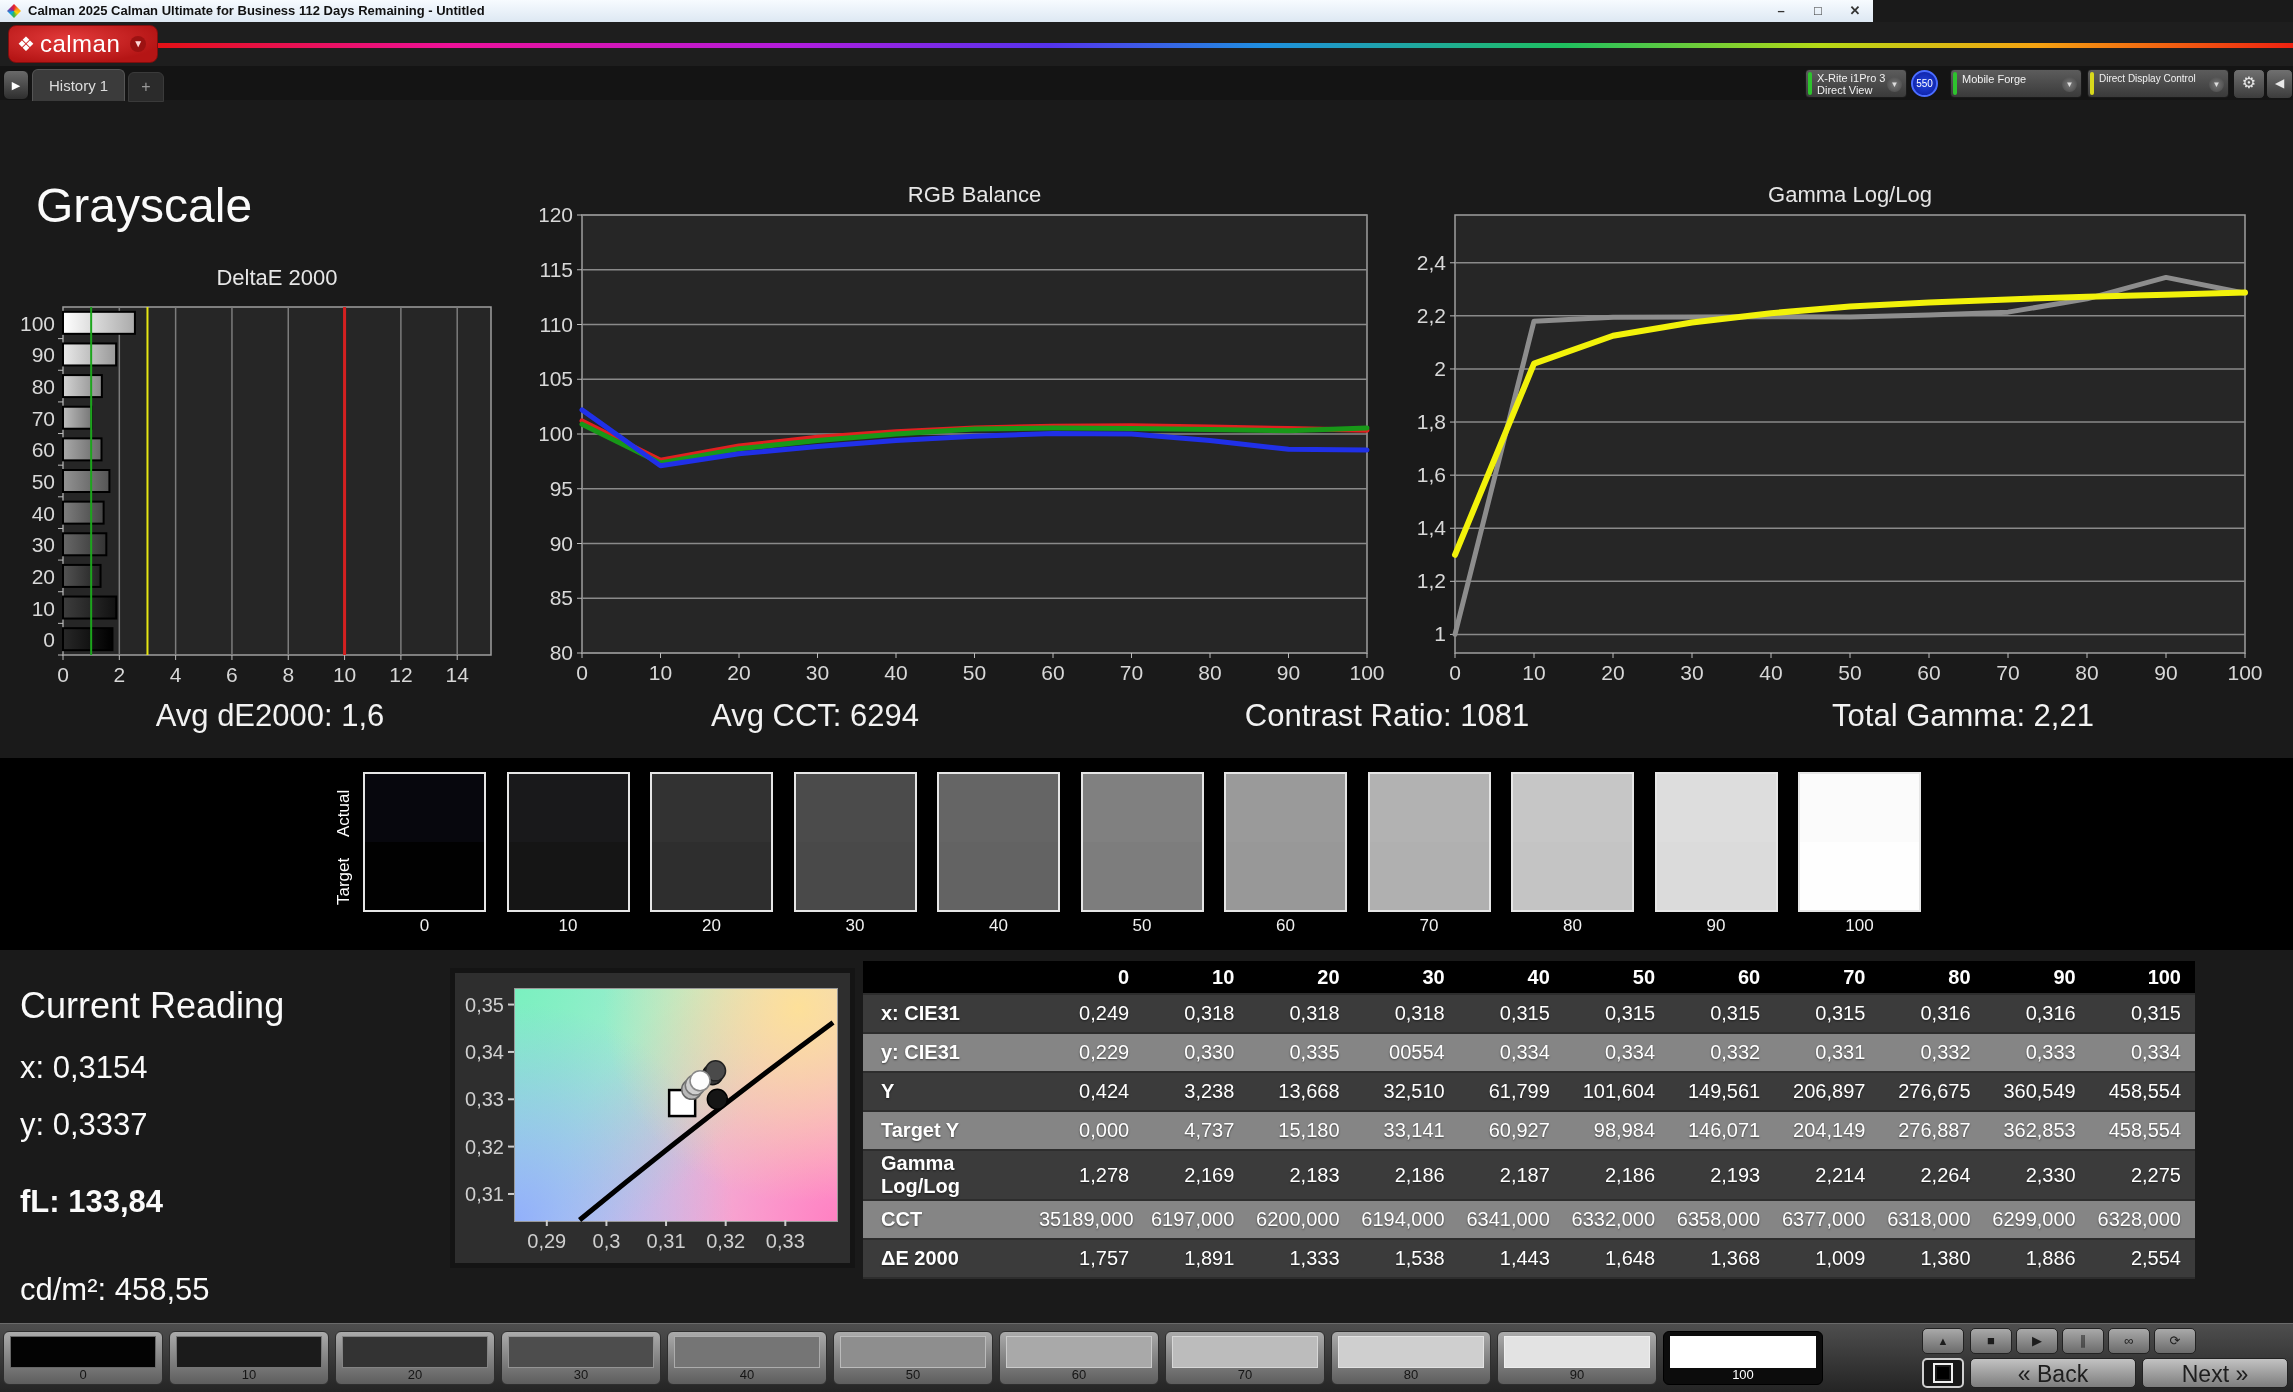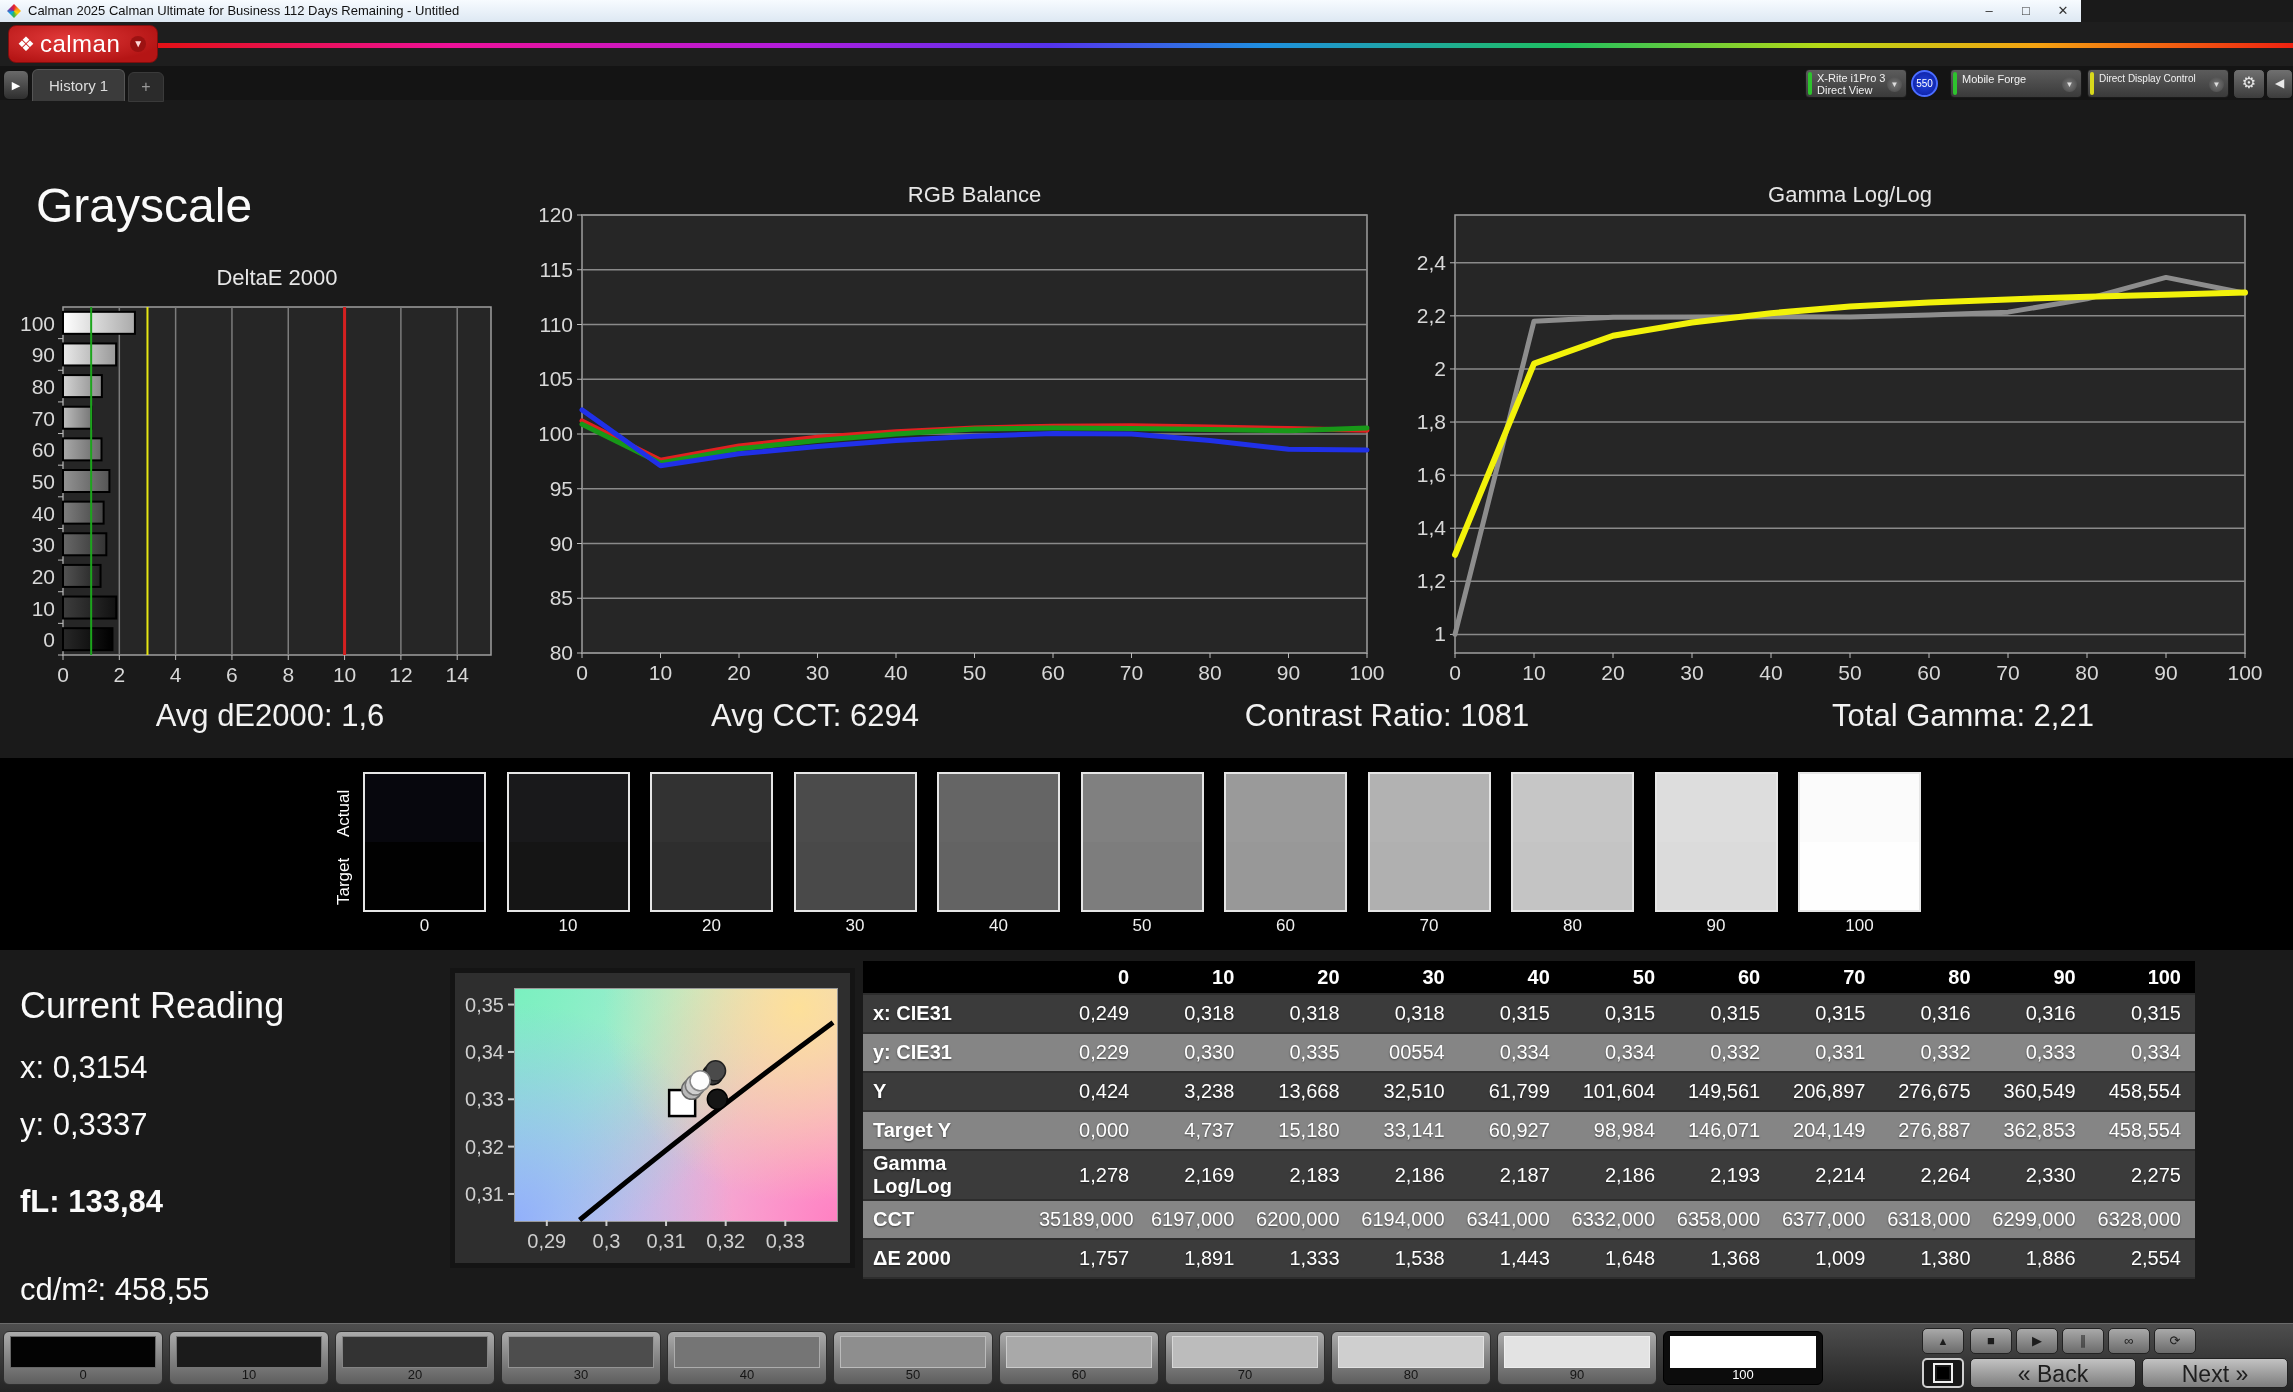--- a/index.html
+++ b/index.html
@@ -1,22 +1,22 @@
 <!DOCTYPE html>
 <html><head>
 <meta charset="utf-8">
 <style>
   html,body{margin:0;padding:0;background:#1a1a1a;}
   body{width:2293px;height:1392px;position:relative;overflow:hidden;
        font-family:"Liberation Sans", sans-serif;color:#eee;}
   .abs{position:absolute;}
 
   
-  #titlebar{left:0;top:0;width:2081px;height:22px;
-    background:linear-gradient(180deg,#f7fbff,#dde8f3);color:#111;}
+  #titlebar{left:0;top:0;width:1873px;height:22px;
+    background:linear-gradient(180deg,#f7fbff,#dde8f3);color:#111;font-weight:bold;}
   #titlebar .appicon{position:absolute;left:7px;top:4px;width:14px;height:14px;
     background:conic-gradient(#e8212d,#f7941d,#ffd400,#39b54a,#00aeef,#92278f,#e8212d);
     clip-path:polygon(50% 0,100% 50%,50% 100%,0 50%);}
   #titlebar .ttl{position:absolute;left:28px;top:3px;font-size:13px;white-space:nowrap;}
   .winbtn{position:absolute;top:0;width:36px;height:22px;text-align:center;line-height:22px;
     font-size:13px;color:#333;}
 
   
   #appbar{left:0;top:22px;width:2293px;height:44px;background:#1e1e1e;}
   #spectrum{position:absolute;left:148px;top:21px;right:0;height:5px;
@@ -80,21 +80,21 @@
       radial-gradient(circle at 0% 100%,rgba(140,170,255,.9),rgba(140,170,255,0) 55%),
       radial-gradient(circle at 0% 0%,rgba(120,240,190,.95),rgba(120,240,190,0) 65%),
       radial-gradient(circle at 100% 100%,rgba(255,120,190,.9),rgba(255,120,190,0) 70%),
       linear-gradient(135deg,#a8f0d8,#ffd2ea);
     border:1px solid #999;}
   .dtable{position:absolute;left:863px;top:961px;width:1332px;border-collapse:collapse;
     table-layout:fixed;font-size:20px;color:#fff;}
   .dtable th{background:#000;height:30px;font-weight:bold;text-align:right;padding-right:14px;}
   .dtable td{height:35px;text-align:right;padding-right:14px;
     text-shadow:0 1px 2px rgba(0,0,0,.55);}
-  .dtable .lab{text-align:left;padding-left:10px;font-weight:bold;}
+  .dtable .lab{text-align:left;padding-left:18px;font-weight:bold;}
   .dtable tr.dark td{background:#3b3b3b;}
   .dtable tr.lite td{background:#858585;}
   .dtable tr{border-bottom:2px solid #2d2d2d;}
 
   
   #bottombar{left:0;top:1323px;width:2293px;height:69px;
     background:linear-gradient(180deg,#4e4e4e,#242424);border-top:1px solid #6a6a6a;box-sizing:border-box;}
   .pbtn{position:absolute;top:7px;width:160px;height:54px;border-radius:6px;
     background:linear-gradient(180deg,#ababab,#5d5d5d);border:1px solid #2e2e2e;box-sizing:border-box;}
   .pbtn .chip{position:absolute;left:6px;top:4px;right:6px;height:30px;border:1px solid rgba(255,255,255,.4);}

